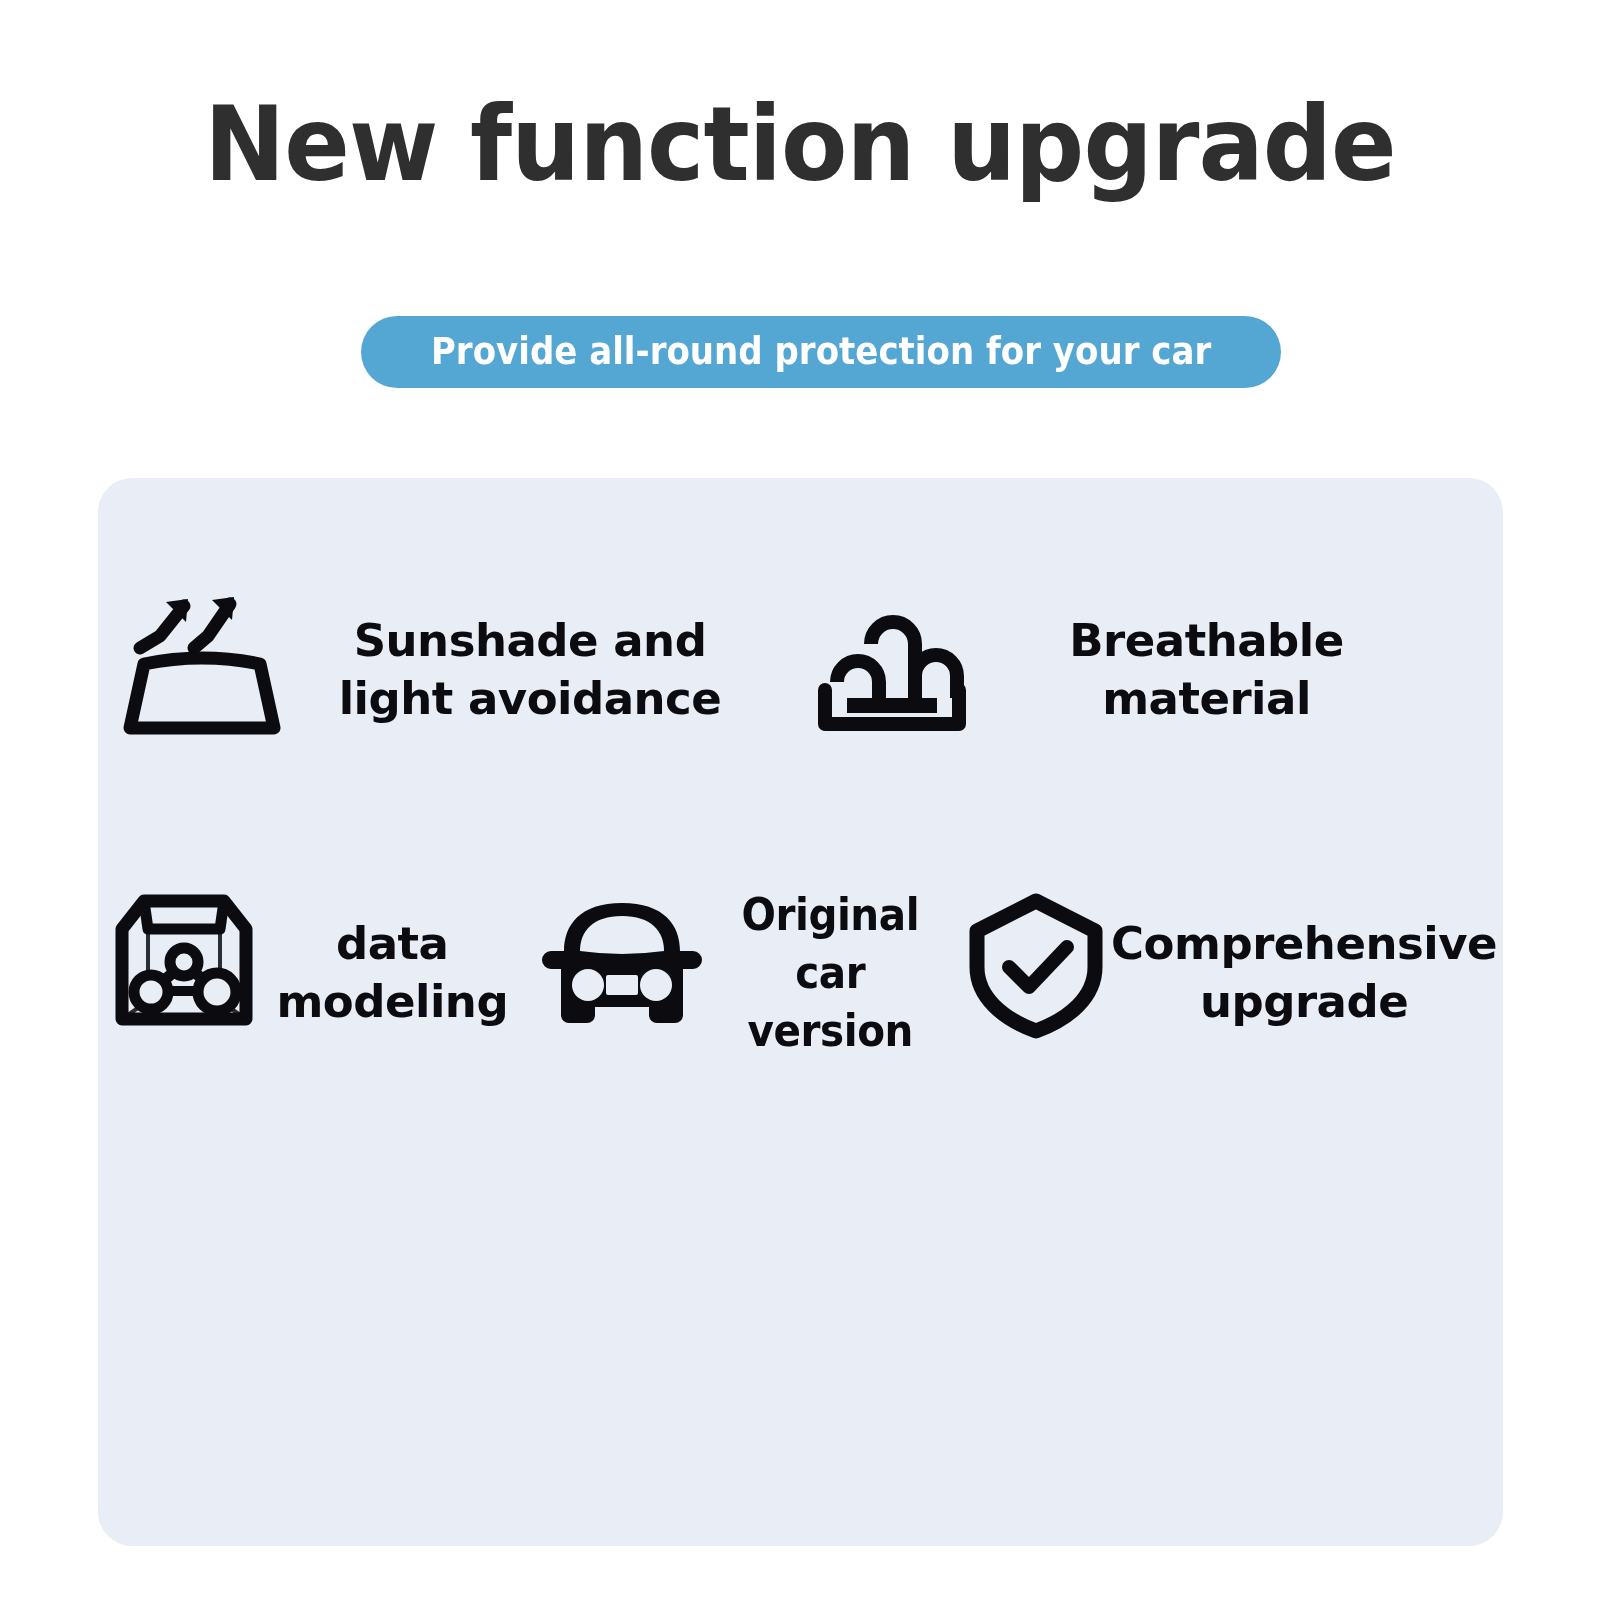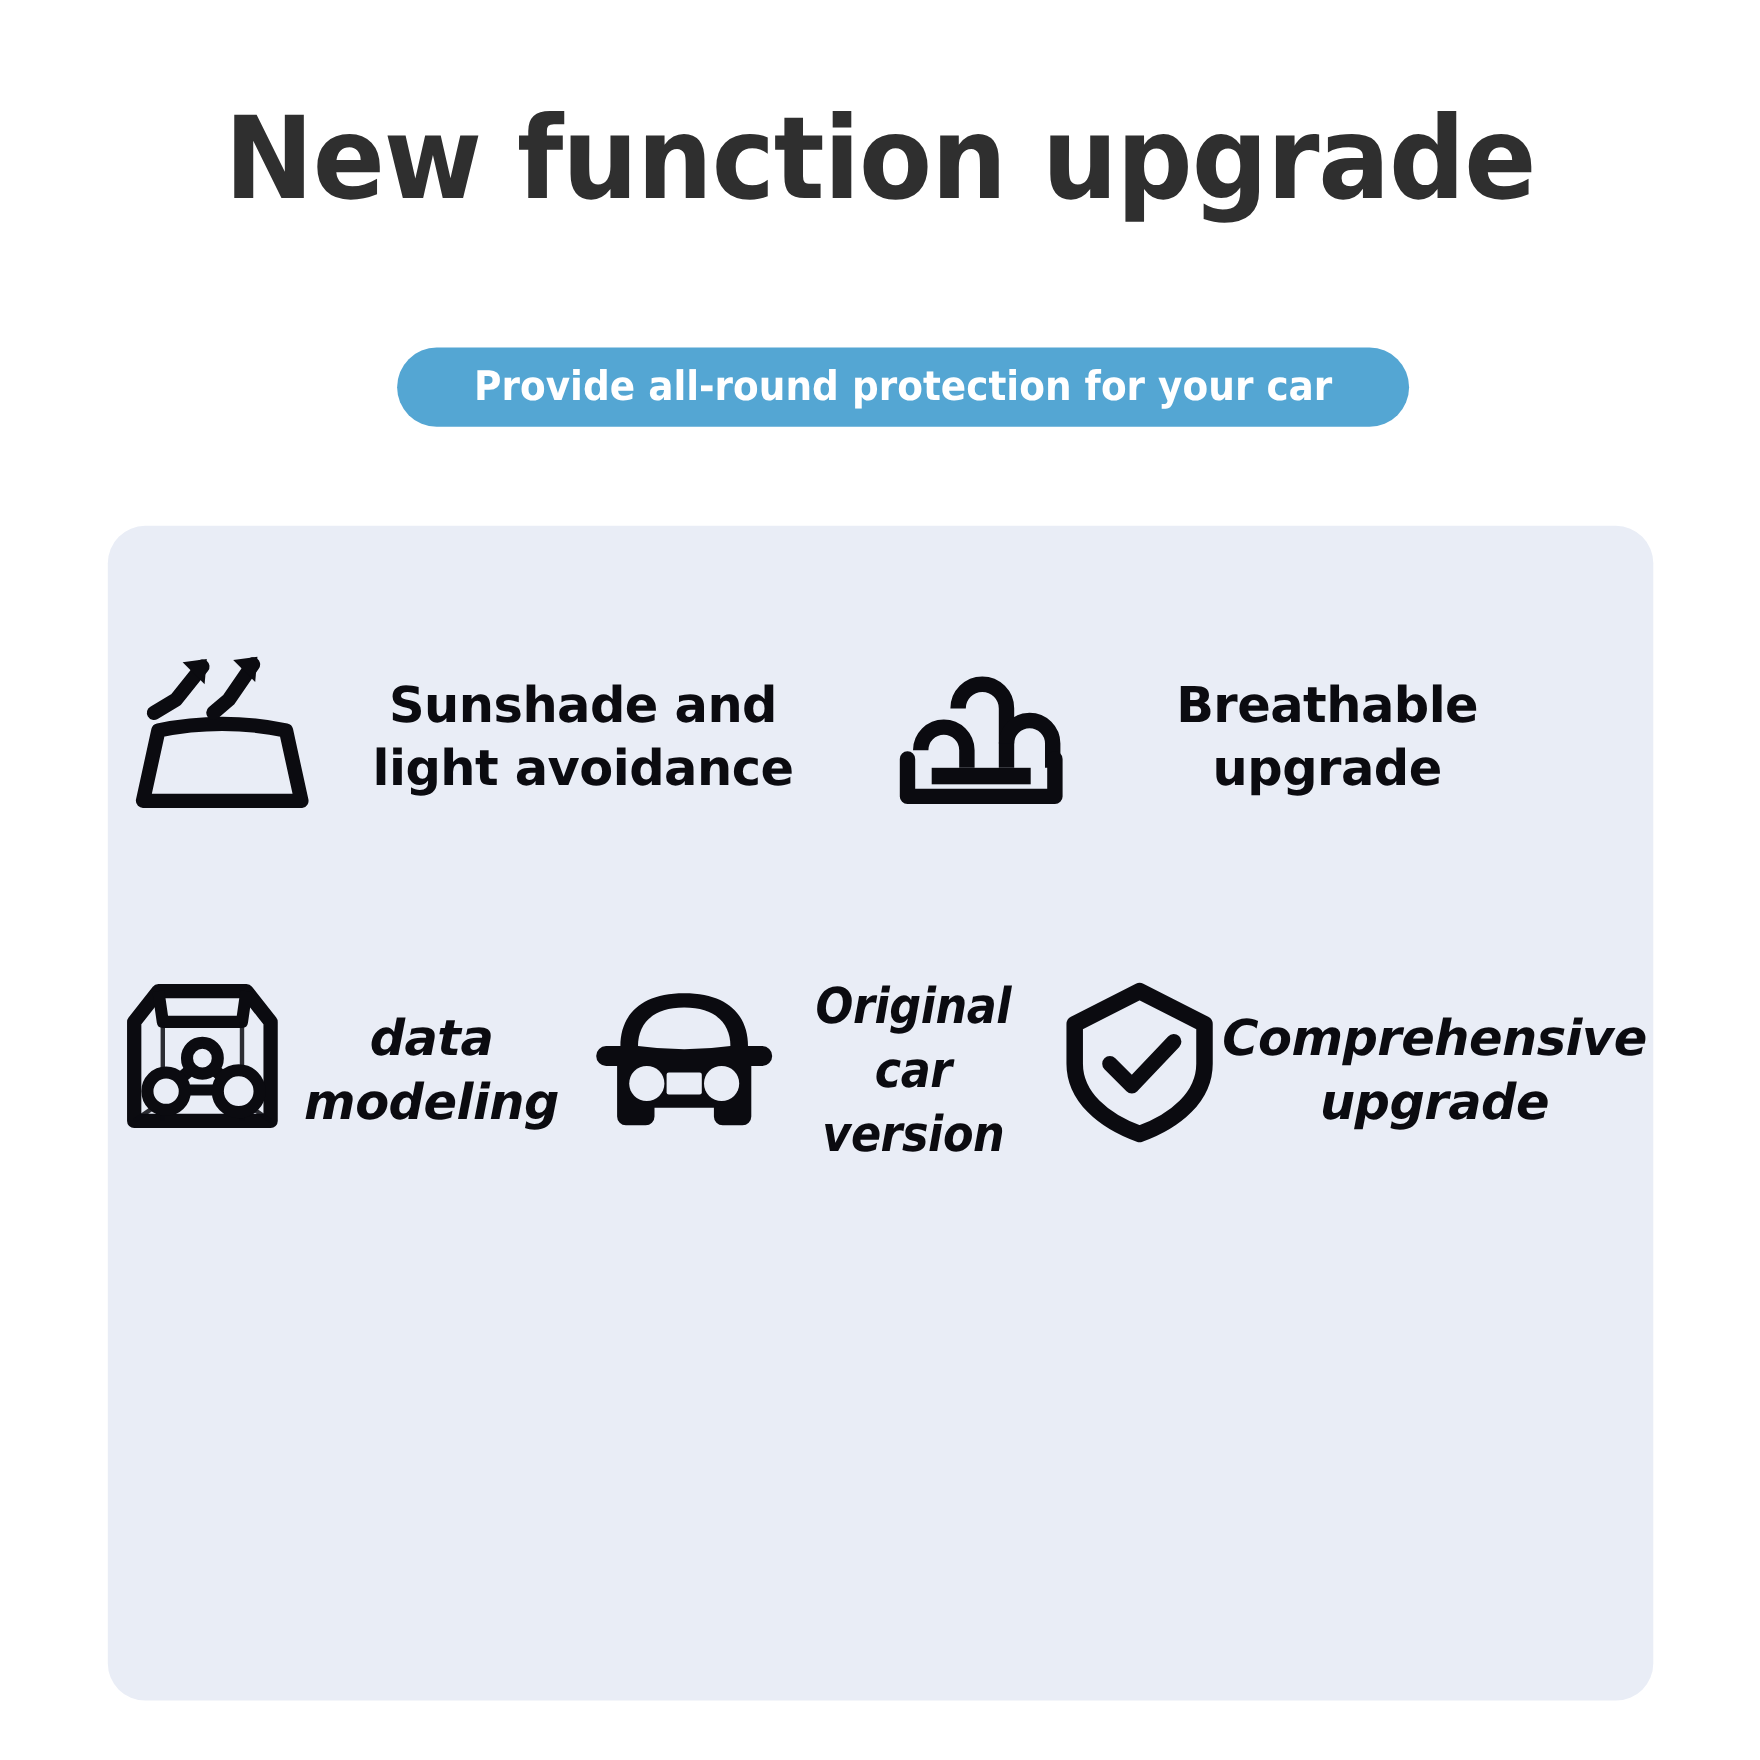--- a/index.html
+++ b/index.html
@@ -80,21 +80,21 @@
     justify-content: flex-start;
   }
 
   .feature-row {
     display: flex;
     flex-direction: row;
     width: 100%;
     box-sizing: border-box;
   }
   .feature-row.row-1 { padding-top: 108px; }
-  .feature-row.row-2 { padding-top: 132px; font-style: italic; }
+  .feature-row.row-2 { padding-top: 132px; }
 
   .feature-item {
     flex: 1 1 0;
     display: flex;
     flex-direction: row;
     align-items: center;
     box-sizing: border-box;
     padding: 0 6px;
   }
 
@@ -163,21 +163,21 @@
 
           <path d="M30 96 a21 21 0 0 1 42 0 V112" stroke="#0b0b10" stroke-width="14" stroke-linecap="butt" fill="none"></path>
 
           <path d="M108 90 a21 21 0 0 1 42 0 V112" stroke="#0b0b10" stroke-width="14" stroke-linecap="butt" fill="none"></path>
 
           <path d="M18 104 V138 H152 V104" stroke="#0b0b10" stroke-width="14" stroke-linejoin="round" stroke-linecap="round" fill="none"></path>
 
           <rect x="40" y="112" width="90" height="15" fill="#0b0b10"></rect>
         </svg>
       </div>
-      <div class="feature-label">Breathable upgrade</div>
+      <div class="feature-label">Breathable material</div>
     </div>
   </div>
 
   <div class="feature-row row-2">
 
     <div class="feature-item">
       <div class="feature-icon">
         <svg width="160" height="150" viewBox="0 0 160 150" fill="none" xmlns="http://www.w3.org/2000/svg">
 
           <path d="M18 40 L40 12 H120 L142 40 V130 H18 Z" stroke="#0b0b10" stroke-width="13" stroke-linejoin="round" fill="none"></path>

